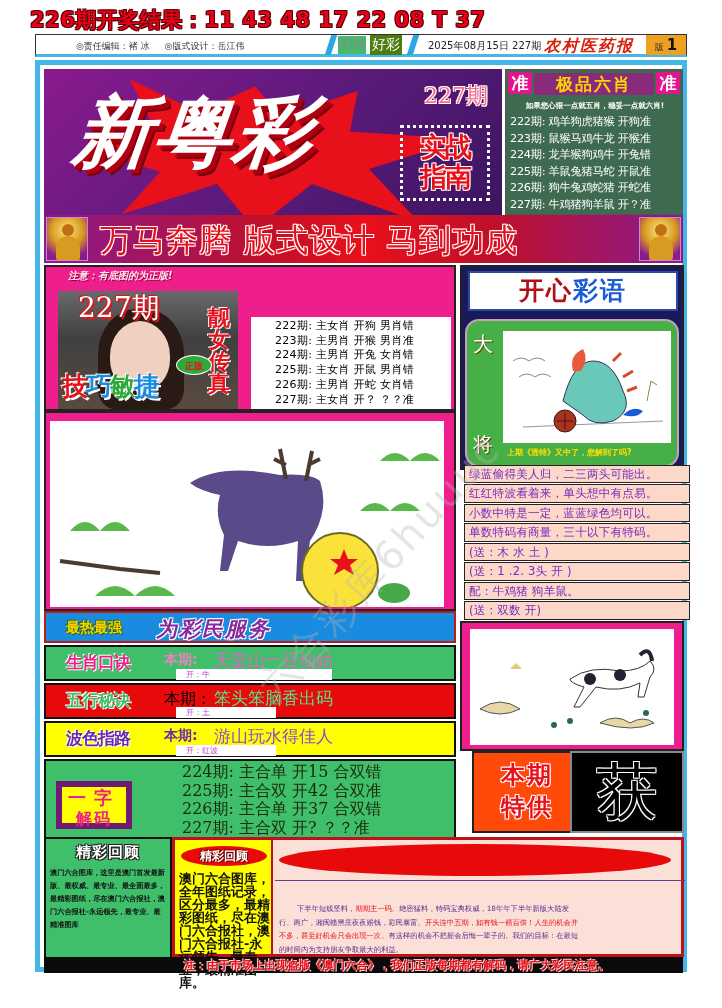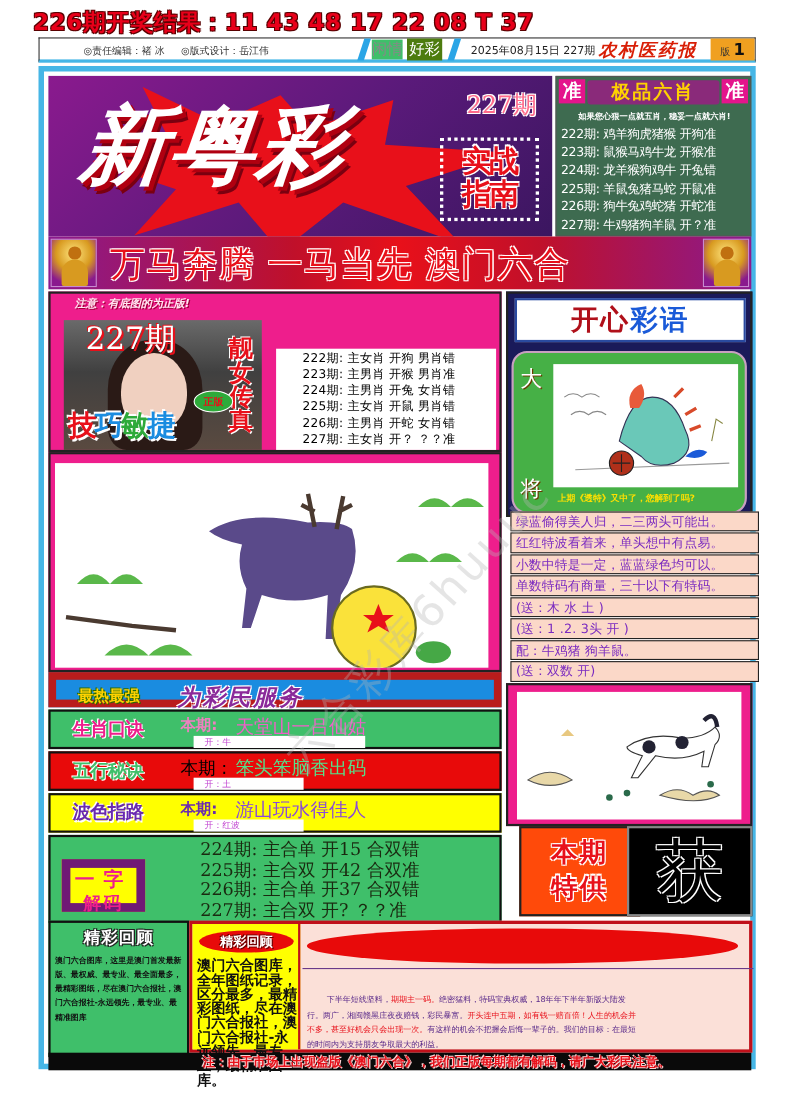--- a/index.html
+++ b/index.html
@@ -80,21 +80,21 @@
   .kx .card .cap { position: absolute; left: 40px; top: 126px; font-size: 8px; color: #ffe000; font-weight: bold; }
 
   .poem { position: absolute; left: 424px; top: 400px; width: 226px; border-radius: 30px; }
   .poem .line { height: 18.3px; margin-bottom: 1.2px; background: #fbd8c8; border: 1px solid #222; font-size: 11.6px; line-height: 16px; color: #7a2ac0; padding-left: 4px; white-space: nowrap; letter-spacing: 0.2px; }
 
   .deer { position: absolute; left: 4px; top: 346px; width: 412px; height: 200px; background: #ee1e8c; border: 2px solid #222; }
   .deer .pic { position: absolute; left: 4px; top: 8px; width: 394px; height: 186px; background: #ffffff; overflow: hidden; }
 
   .watermark { position: absolute; left: 210px; top: 540px; font-family: "DejaVu Sans", sans-serif; font-size: 40px; color: rgba(180,180,180,0.35); transform: rotate(-48deg); white-space: nowrap; pointer-events: none; letter-spacing: 3px; }
 
-  .service { position: absolute; left: 4px; top: 546px; width: 412px; height: 32px; background: #1a8ce0; border: 7px solid #b91c1c; text-align: center; }
+  .service { position: absolute; left: 4px; top: 546px; width: 412px; height: 32px; background: #1a8ce0; border: 2px solid #b91c1c; text-align: center; }
   .service .a { position: absolute; left: 20px; top: 6px; font-weight: bold; font-size: 14px; color: #ffd200; text-shadow: 1px 1px 0 #2a6a00, -1px -1px 0 #2a6a00; }
   .service .b { position: absolute; left: 110px; top: 2px; font-family: "DejaVu Serif", serif; font-weight: bold; font-style: italic; font-size: 21px; color: #8a2a9a;
     text-shadow: 1px 1px 0 #fff, -1px -1px 0 #fff, 1px -1px 0 #fff, -1px 1px 0 #fff; letter-spacing: 2px; }
 
   .tip { position: absolute; left: 4px; width: 412px; height: 36px; border: 2px solid #111; }
   .tip .lab { position: absolute; left: 20px; top: 4px; font-weight: bold; font-size: 17px; letter-spacing: -1px; }
   .tip .cur { position: absolute; left: 118px; top: 4px; font-size: 14px; font-weight: bold; }
   .tip .val { position: absolute; left: 168px; top: 2px; font-family: "DejaVu Serif", serif; font-size: 17px; white-space: nowrap; }
   .tip .open { position: absolute; left: 130px; top: 22px; height: 11px; background: #ffffff; font-size: 8px; color: #c040d0; line-height: 11px; padding-left: 10px; }
 
@@ -102,21 +102,21 @@
   .t1 .lab { color: #ee1e8c; text-shadow: 1px 1px 0 #fff, -1px -1px 0 #fff; }
   .t1 .cur { color: #ee80c0; } .t1 .val { color: #ee60c8; }
   .t2 { top: 618px; background: #e80a0a; }
   .t2 .lab { color: #3fbf6a; text-shadow: 1px 1px 0 #fff, -1px -1px 0 #fff; }
   .t2 .cur { color: #000; font-weight: normal; font-size: 16px; } .t2 .val { color: #56e08a; }
   .t3 { top: 656px; background: #ffff00; }
   .t3 .lab { color: #6a2ab0; text-shadow: 1px 1px 0 #fff, -1px -1px 0 #fff; }
   .t3 .cur { color: #6a2ab0; } .t3 .val { color: #8a4ad8; }
 
   .decode { position: absolute; left: 4px; top: 694px; width: 412px; height: 80px; background: #3fbf6a; border: 2px solid #111; }
-  .decode .badge { position: absolute; left: 10px; top: 20px; width: 76px; height: 48px; background: #ffff00; border: 8px solid #701a75; text-align: center; font-weight: bold; }
+  .decode .badge { position: absolute; left: 10px; top: 20px; width: 76px; height: 48px; background: #ffff00; border: 6px solid #701a75; text-align: center; font-weight: bold; }
   .decode .badge .x1 { font-size: 18px; color: #ee1e8c; line-height: 22px; letter-spacing: 8px; }
   .decode .badge .x2 { font-size: 16px; color: #ee1e8c; line-height: 20px; letter-spacing: 2px; }
   .decode .rows { position: absolute; left: 136px; top: 2px; }
   .decode .row { font-family: "DejaVu Serif", serif; font-size: 16px; line-height: 18.7px; color: #1a2a10; white-space: nowrap; }
 
   .catpic { position: absolute; left: 420px; top: 556px; width: 224px; height: 130px; background: #ee1e8c; border: 2px solid #222; }
   .catpic .pic { position: absolute; left: 8px; top: 6px; width: 204px; height: 116px; background: #fff; overflow: hidden; }
 
   .special { position: absolute; left: 420px; top: 686px; width: 110px; height: 82px; background: #ff4a0a; border: 2px solid #222; text-align: center; padding-top: 6px; margin-left: 12px; }
   .special div { font-weight: bold; font-size: 24px; line-height: 32px; color: #e8101a; letter-spacing: 2px;
@@ -189,21 +189,21 @@
       <div class="row">226期: 狗牛兔鸡蛇猪  开蛇准</div>
       <div class="row">227期: 牛鸡猪狗羊鼠  开？准</div>
     </div>
   </div>
 
   <div class="slogan">
     <div class="buddha" style="left:2px">
         <div class="head"></div>
         <div class="body"></div>
       </div>
-    <div class="text">万马奔腾 一马当先 澳门六合</div>
+    <div class="text">万马奔腾 版式设计 马到功成</div>
     <div class="buddha" style="right:2px">
         <div class="head"></div>
         <div class="body"></div>
       </div>
   </div>
 
   <div class="pink">
     <div class="note">注意：有底图的为正版!</div>
     <div class="photo">
       <div class="hair"></div>

